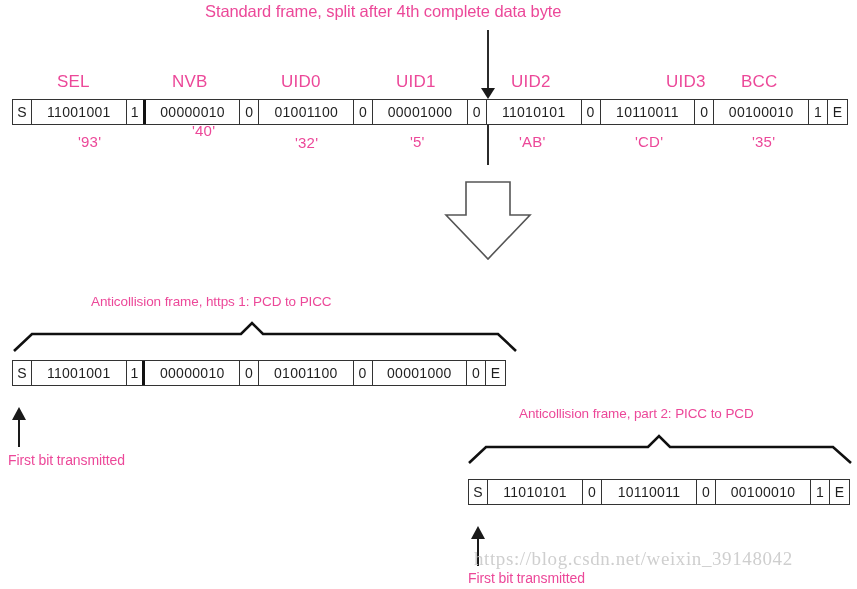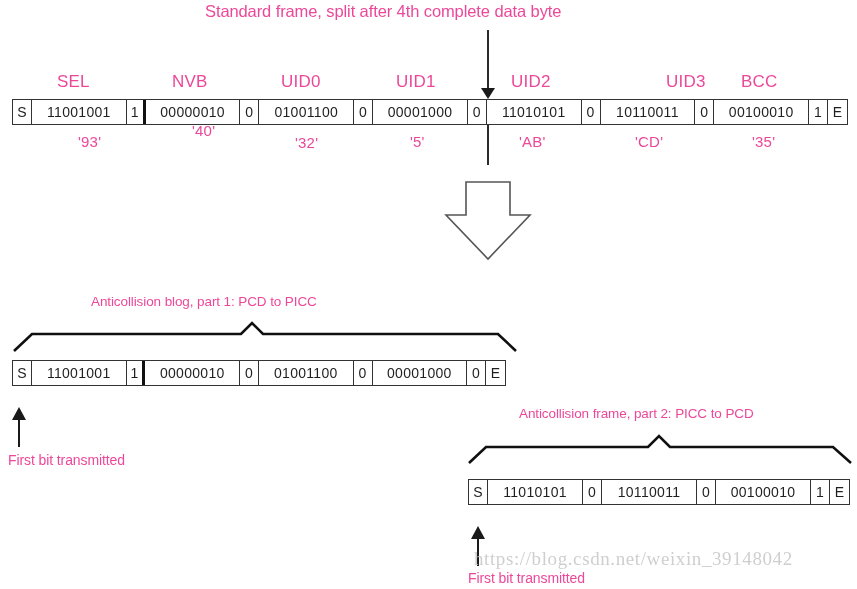--- a/index.html
+++ b/index.html
@@ -167,21 +167,21 @@
 
   <svg class="overlay" viewBox="0 0 857 589">
 
     <polygon points="466,182 510,182 510,215 530,215 488,259 446,215 466,215" fill="#ffffff" stroke="#555555" stroke-width="1.6" stroke-linejoin="miter"></polygon>
 
     <polyline points="14,351 32,334 241,334 252,323 263,334 498,334 516,351" fill="none" stroke="#101010" stroke-width="2.6" stroke-linejoin="miter" stroke-linecap="butt"></polyline>
 
     <polyline points="469,463 486,447 648,447 659,436 670,447 833,447 851,463" fill="none" stroke="#101010" stroke-width="2.6" stroke-linejoin="miter" stroke-linecap="butt"></polyline>
   </svg>
 
-  <div class="txt section-label" style="left:91px; top:294px;">Anticollision blog, part 1: PCD to PICC</div>
+  <div class="txt section-label" style="left:91px; top:294px;">Anticollision frame, https 1: PCD to PICC</div>
 
   <div class="frame" id="part1-frame" style="left:12px; top:360px; width:494px;">
       <div class="cell se" style="flex: 0 0 3.84615%;">S</div>
       <div class="cell" style="flex: 0 0 19.2308%;">11001001</div>
       <div class="cell thick" style="flex: 0 0 3.84615%;">1</div>
       <div class="cell" style="flex: 0 0 19.2308%;">00000010</div>
       <div class="cell" style="flex: 0 0 3.84615%;">0</div>
       <div class="cell" style="flex: 0 0 19.2308%;">01001100</div>
       <div class="cell" style="flex: 0 0 3.84615%;">0</div>
       <div class="cell" style="flex: 0 0 19.2308%;">00001000</div>

